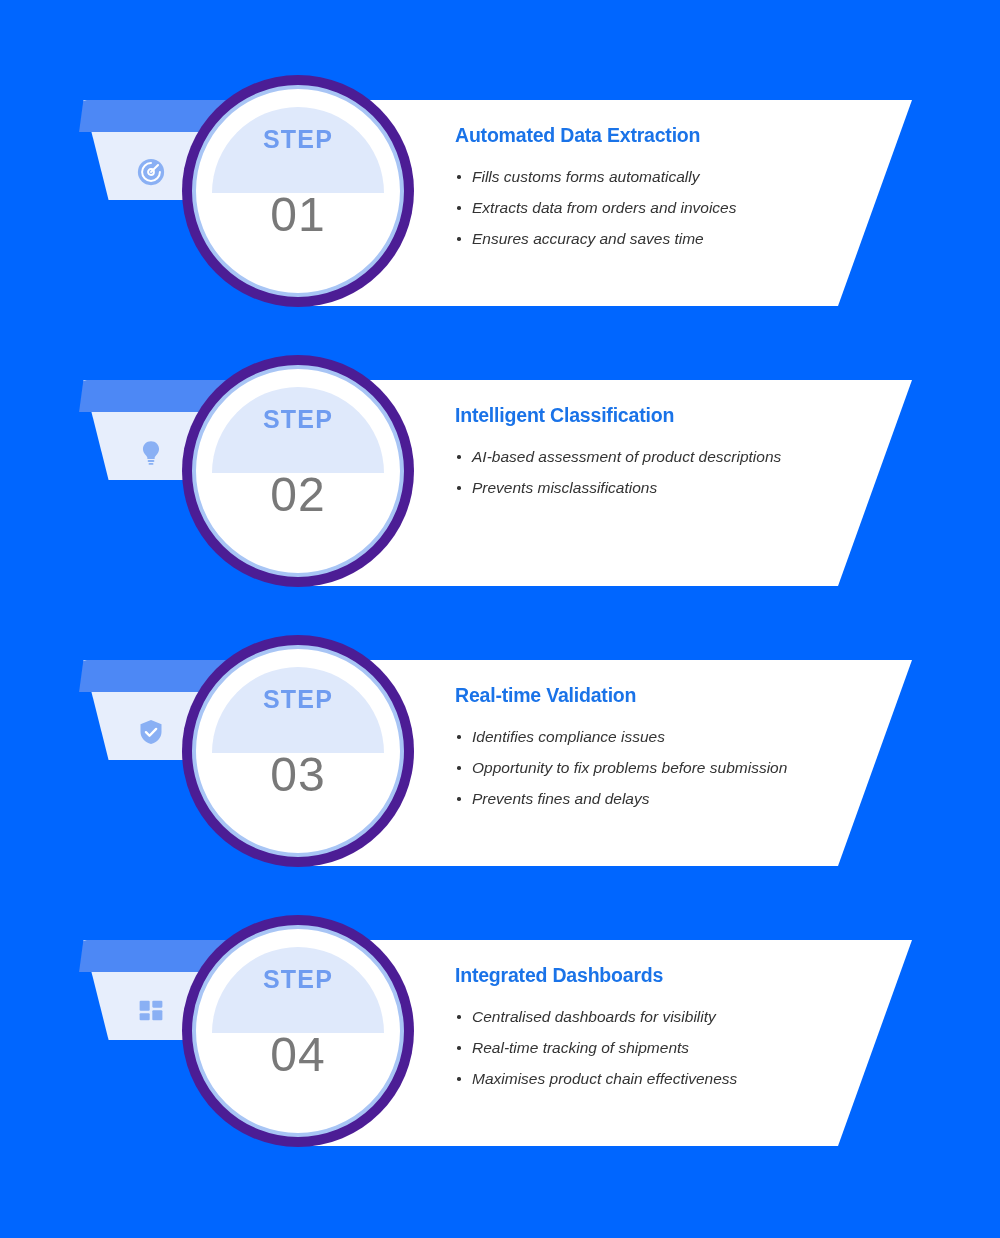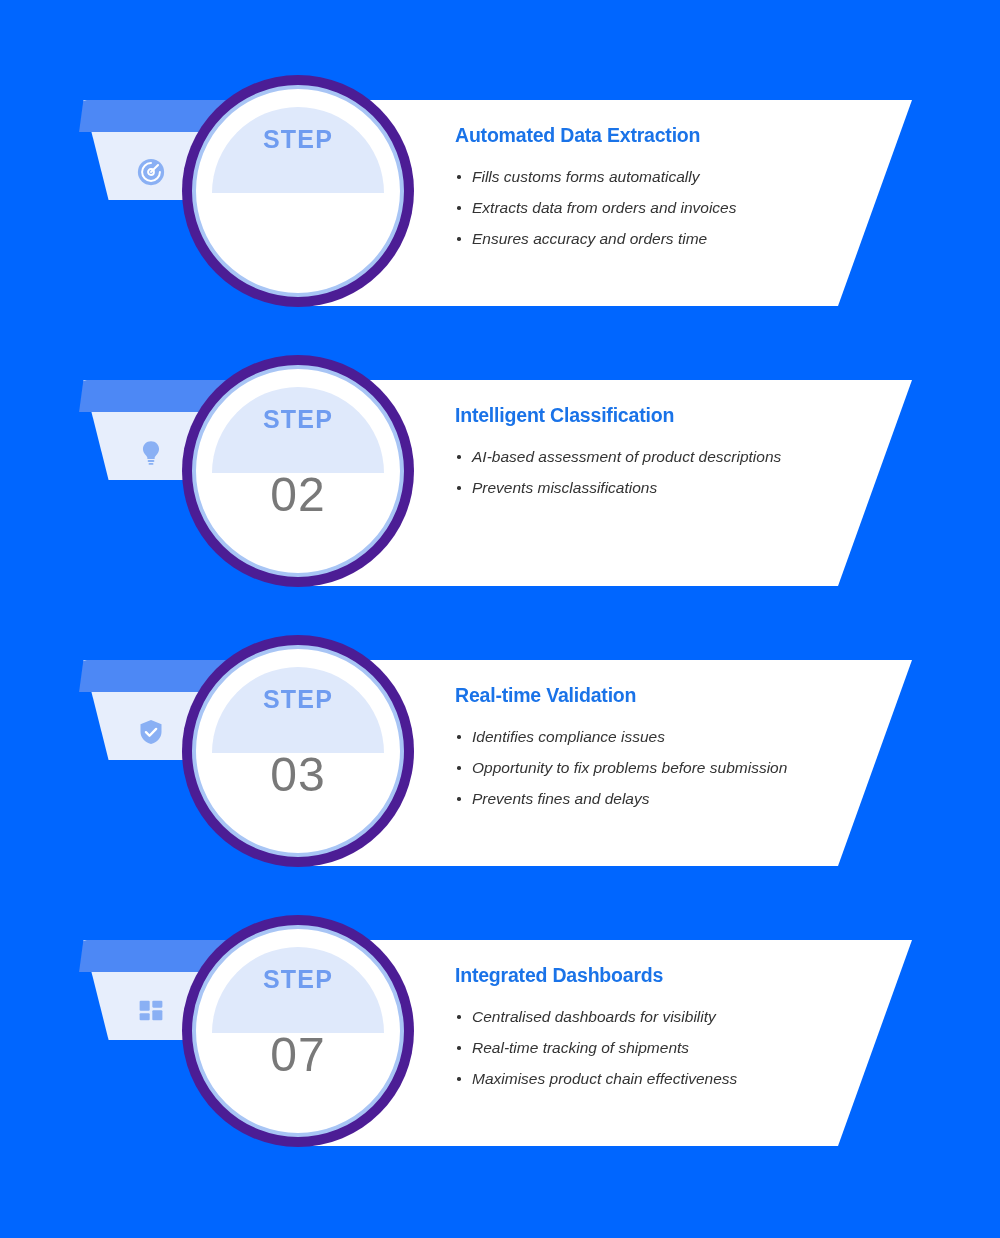--- a/index.html
+++ b/index.html
@@ -203,29 +203,30 @@
         </svg>
       </div>
     </div>
 
     <div class="panel">
       <div class="panel-inner">
         <div class="panel-title">Automated Data Extraction</div>
         <ul class="bullets">
           <li>Fills customs forms automatically</li>
           <li>Extracts data from orders and invoices</li>
-          <li>Ensures accuracy and orders time</li>
+          <li>Ensures accuracy and saves time</li>
         </ul>
       </div>
     </div>
 
     <div class="medallion">
       <div class="medallion-ring">
         <div class="dome"></div>
         <div class="step-word">STEP</div>
+        <div class="step-number">01</div>
       </div>
     </div>
 
   </div>
 
   <div class="step-row r1">
 
     <div class="badge">
       <div class="badge-body"></div>
       <div class="badge-top"></div>
@@ -315,19 +316,19 @@
           <li>Real-time tracking of shipments</li>
           <li>Maximises product chain effectiveness</li>
         </ul>
       </div>
     </div>
 
     <div class="medallion">
       <div class="medallion-ring">
         <div class="dome"></div>
         <div class="step-word">STEP</div>
-        <div class="step-number">07</div>
+        <div class="step-number">04</div>
       </div>
     </div>
 
   </div>
 
 </div>
 
 </body></html>

